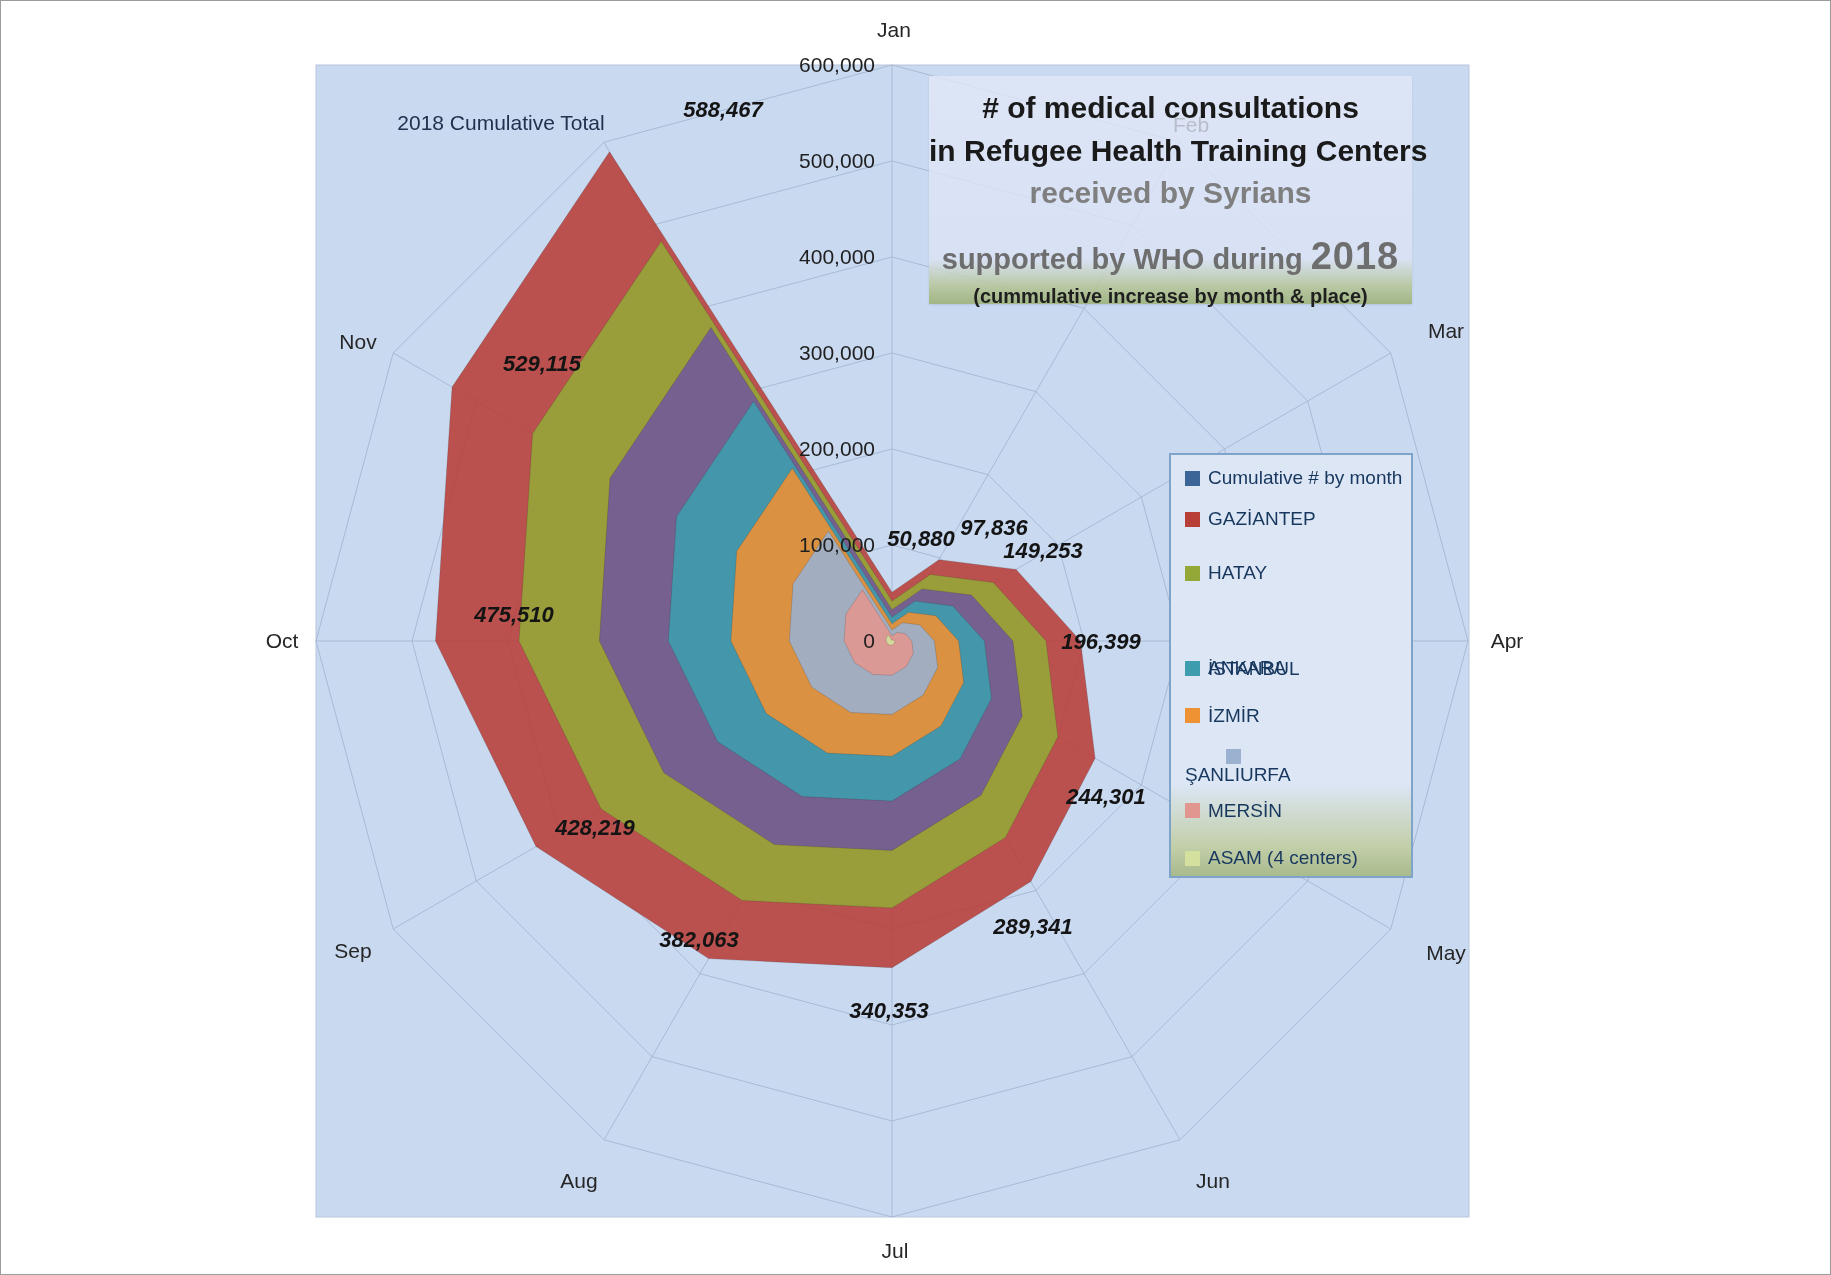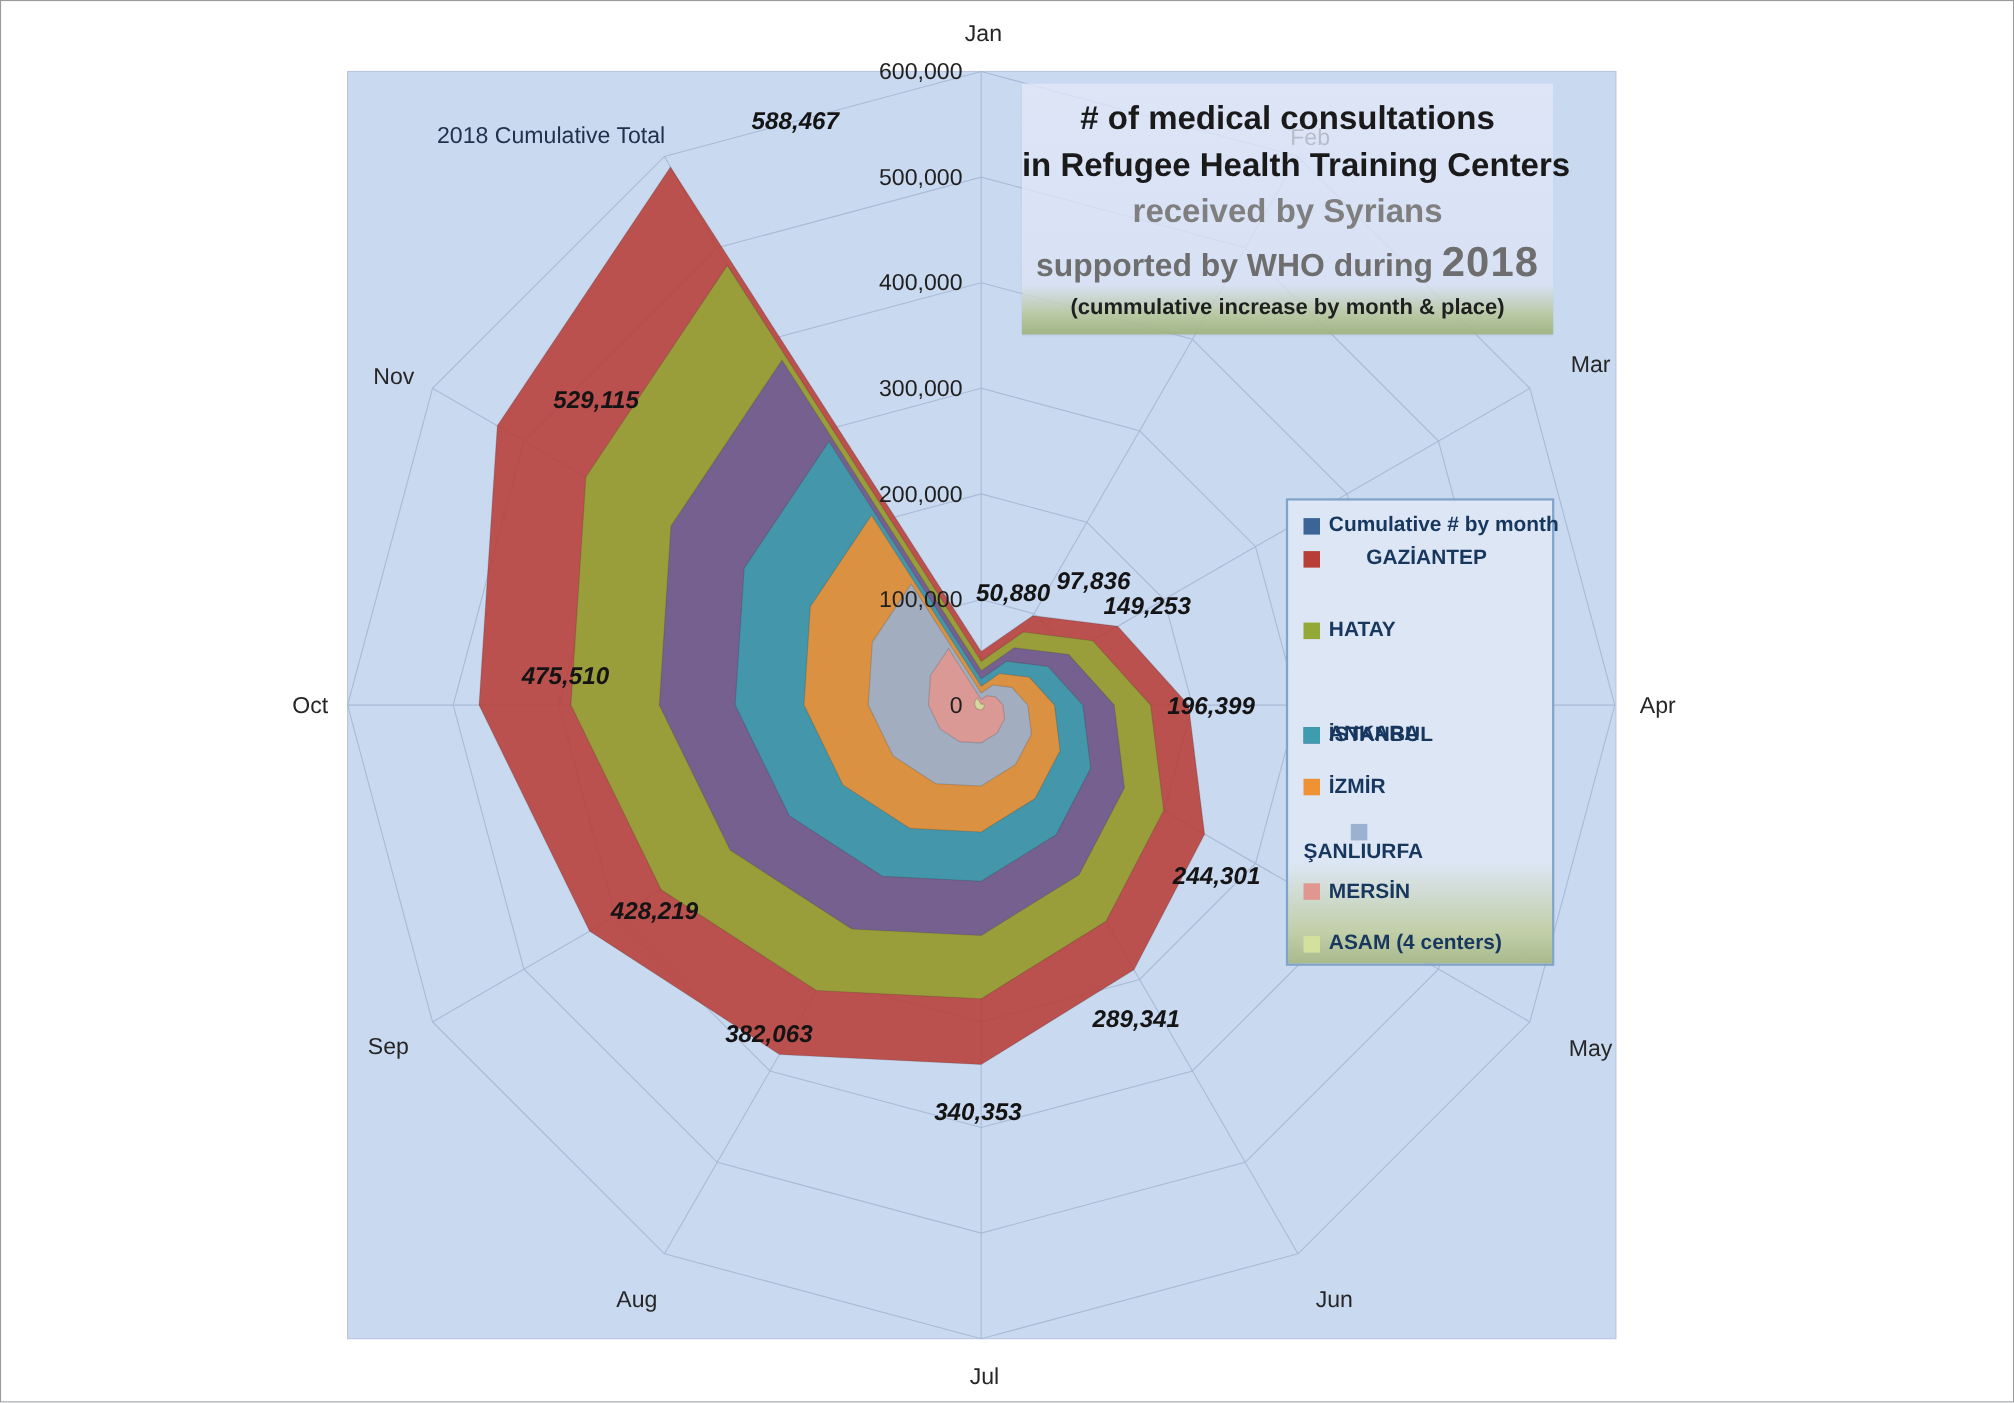--- a/index.html
+++ b/index.html
@@ -17,28 +17,28 @@
       rgba(226,232,248,0.78) 0%,
       rgba(221,228,246,0.78) 80%,
       rgba(183,198,154,0.88) 92%,
       rgba(158,178,124,0.92) 100%);
     box-shadow:0 1px 2px rgba(120,140,170,0.25);
   }
   .tl{font-weight:bold;line-height:1.0;white-space:nowrap;}
   .tl1{margin-top:17px;font-size:30px;color:#1a1a1a;}
   .tl2{margin-top:12px;font-size:30px;color:#7f7f7f;}
   .tl3{margin-top:13px;font-size:30px;color:#1a1a1a;}
-  .tl4{margin-top:12px;font-size:29px;color:#6e6e6e;text-align:center;}
+  .tl4{margin-top:29px;font-size:29px;color:#6e6e6e;text-align:center;}
   .tl4 .big-year{font-size:38px;letter-spacing:1px;}
   .tl5{margin-top:11px;font-size:20px;color:#1f1f1f;}
   
   #legend{
     position:absolute;left:1168px;top:452px;width:244px;height:425px;
     background:linear-gradient(180deg,#dde6f5 0%,#dce6f5 78%,#c2cfa9 93%,#a9ba8d 100%);
-    border:2px solid #7fa3c9;box-sizing:border-box;font-weight:bold;
+    border:2px solid #7fa3c9;box-sizing:border-box;
   }
   .legend-item{position:absolute;left:14px;height:20px;display:flex;align-items:center;}
   .legend-swatch{width:15px;height:15px;margin-right:8px;flex:0 0 auto;}
   .legend-label{font-size:19px;color:#17375e;white-space:nowrap;}
 </style>
 </head>
 <body>
 
 <div id="canvas">
 
@@ -109,21 +109,21 @@
     <div class="tl tl2">received by Syrians</div>
     <div class="tl tl4"><span>supported by WHO during</span>&nbsp;<span class="big-year">2018</span></div>
     <div class="tl tl5">(cummulative increase by month &amp; place)</div>
   </div>
 
   <div id="legend">
       <div class="legend-item" style="top: 13px;">
         <span class="legend-swatch" style="background: rgb(58, 101, 150);"></span>
         <span class="legend-label">Cumulative # by month</span>
       </div>
-      <div class="legend-item" style="top: 43px; gap: 34px;">
+      <div class="legend-item" style="top: 54px;">
         <span class="legend-swatch" style="background: rgb(184, 62, 56);"></span>
         <span class="legend-label">GAZİANTEP</span>
       </div>
       <div class="legend-item" style="top: 108px;">
         <span class="legend-swatch" style="background: rgb(148, 168, 56);"></span>
         <span class="legend-label">HATAY</span>
       </div>
       <div class="legend-item" style="top: 155.5px; margin-top: 48px;">
         <span class="legend-swatch" style="background: rgb(113, 88, 155);"></span>
         <span class="legend-label">İSTANBUL</span>

